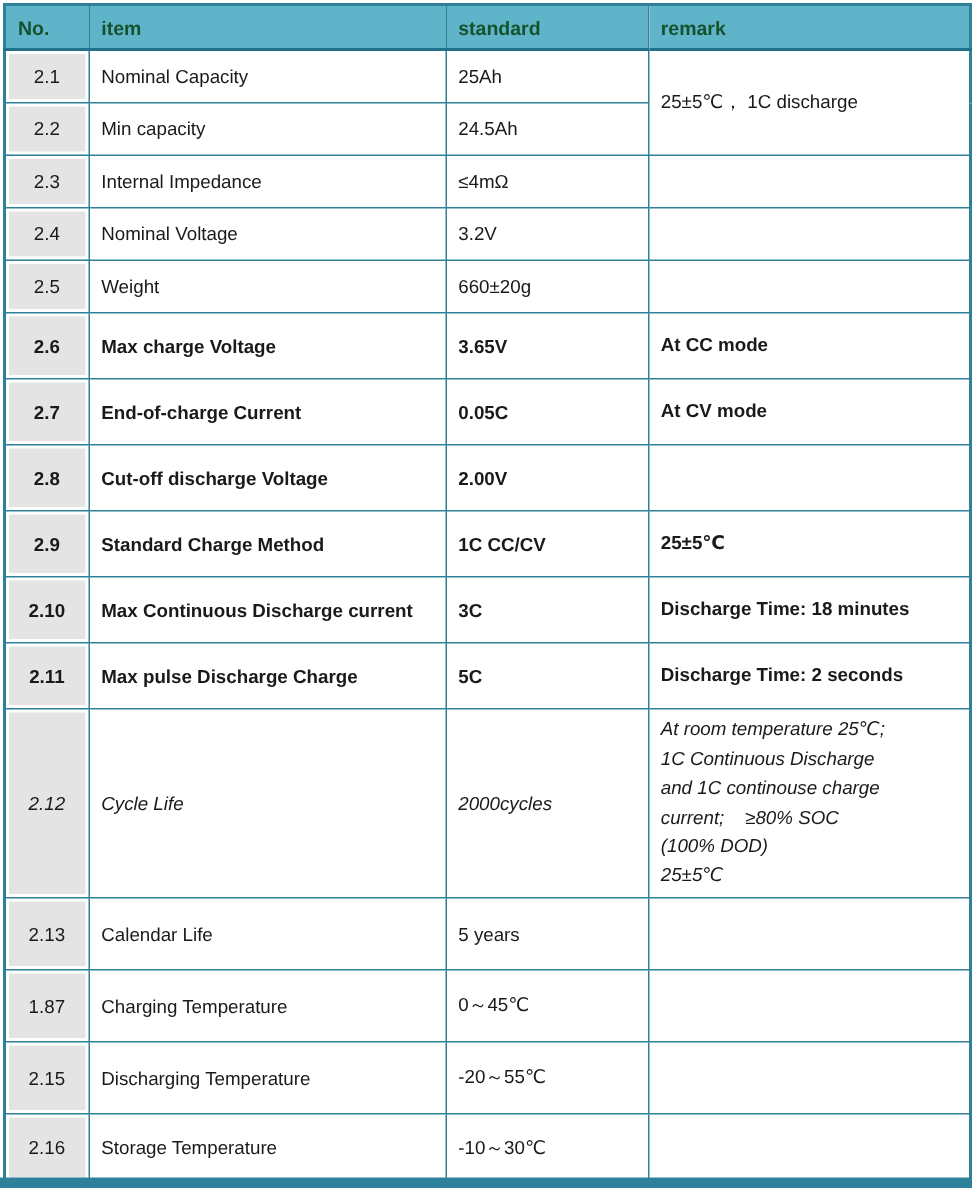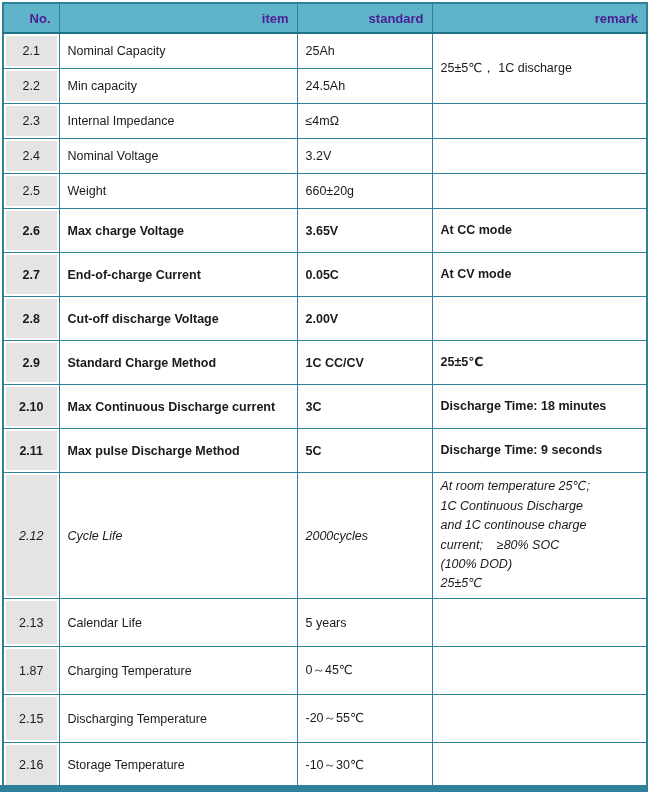--- a/index.html
+++ b/index.html
@@ -19,24 +19,24 @@
   .spec-table col.c-standard{width:135px;}
   .spec-table col.c-remark{width:215px;}
   .spec-table th,.spec-table td{
     border:1.5px solid #2e8198;
     padding:2px 8px;
     vertical-align:middle;
     overflow:hidden;
   }
   .spec-table th{
     background:#5fb4ca;
-    color:#4c1d95;
+    color:#14532d;
     font-weight:bold;
     font-size:13px;
-    text-align:right;
+    text-align:left;
     height:24px;
     border-bottom:2px solid #1f728a;
   }
   td.no-cell{
     background:#e4e4e4;
     box-shadow:inset 0 0 0 2px #ffffff;
     text-align:center;
     padding:2px 1px;
   }
   td.remark-cell{white-space:pre-wrap;line-height:1.55;}
@@ -123,23 +123,23 @@
       <td class="remark-cell">25±5℃</td>
     </tr>
     <tr class="h40">
       <td class="no-cell">2.10</td>
       <td>Max Continuous Discharge current</td>
       <td>3C</td>
       <td class="remark-cell">Discharge Time: 18 minutes</td>
     </tr>
     <tr class="h40">
       <td class="no-cell">2.11</td>
-      <td>Max pulse Discharge Method</td>
+      <td>Max pulse Discharge Charge</td>
       <td>5C</td>
-      <td class="remark-cell">Discharge Time: 9 seconds</td>
+      <td class="remark-cell">Discharge Time: 2 seconds</td>
     </tr>
     <tr class="h123">
       <td class="no-cell">2.12</td>
       <td>Cycle Life</td>
       <td>2000cycles</td>
       <td class="remark-cell">At room temperature 25℃;
 1C Continuous Discharge
 and 1C continouse charge
 current;    ≥80% SOC
 (100% DOD)

